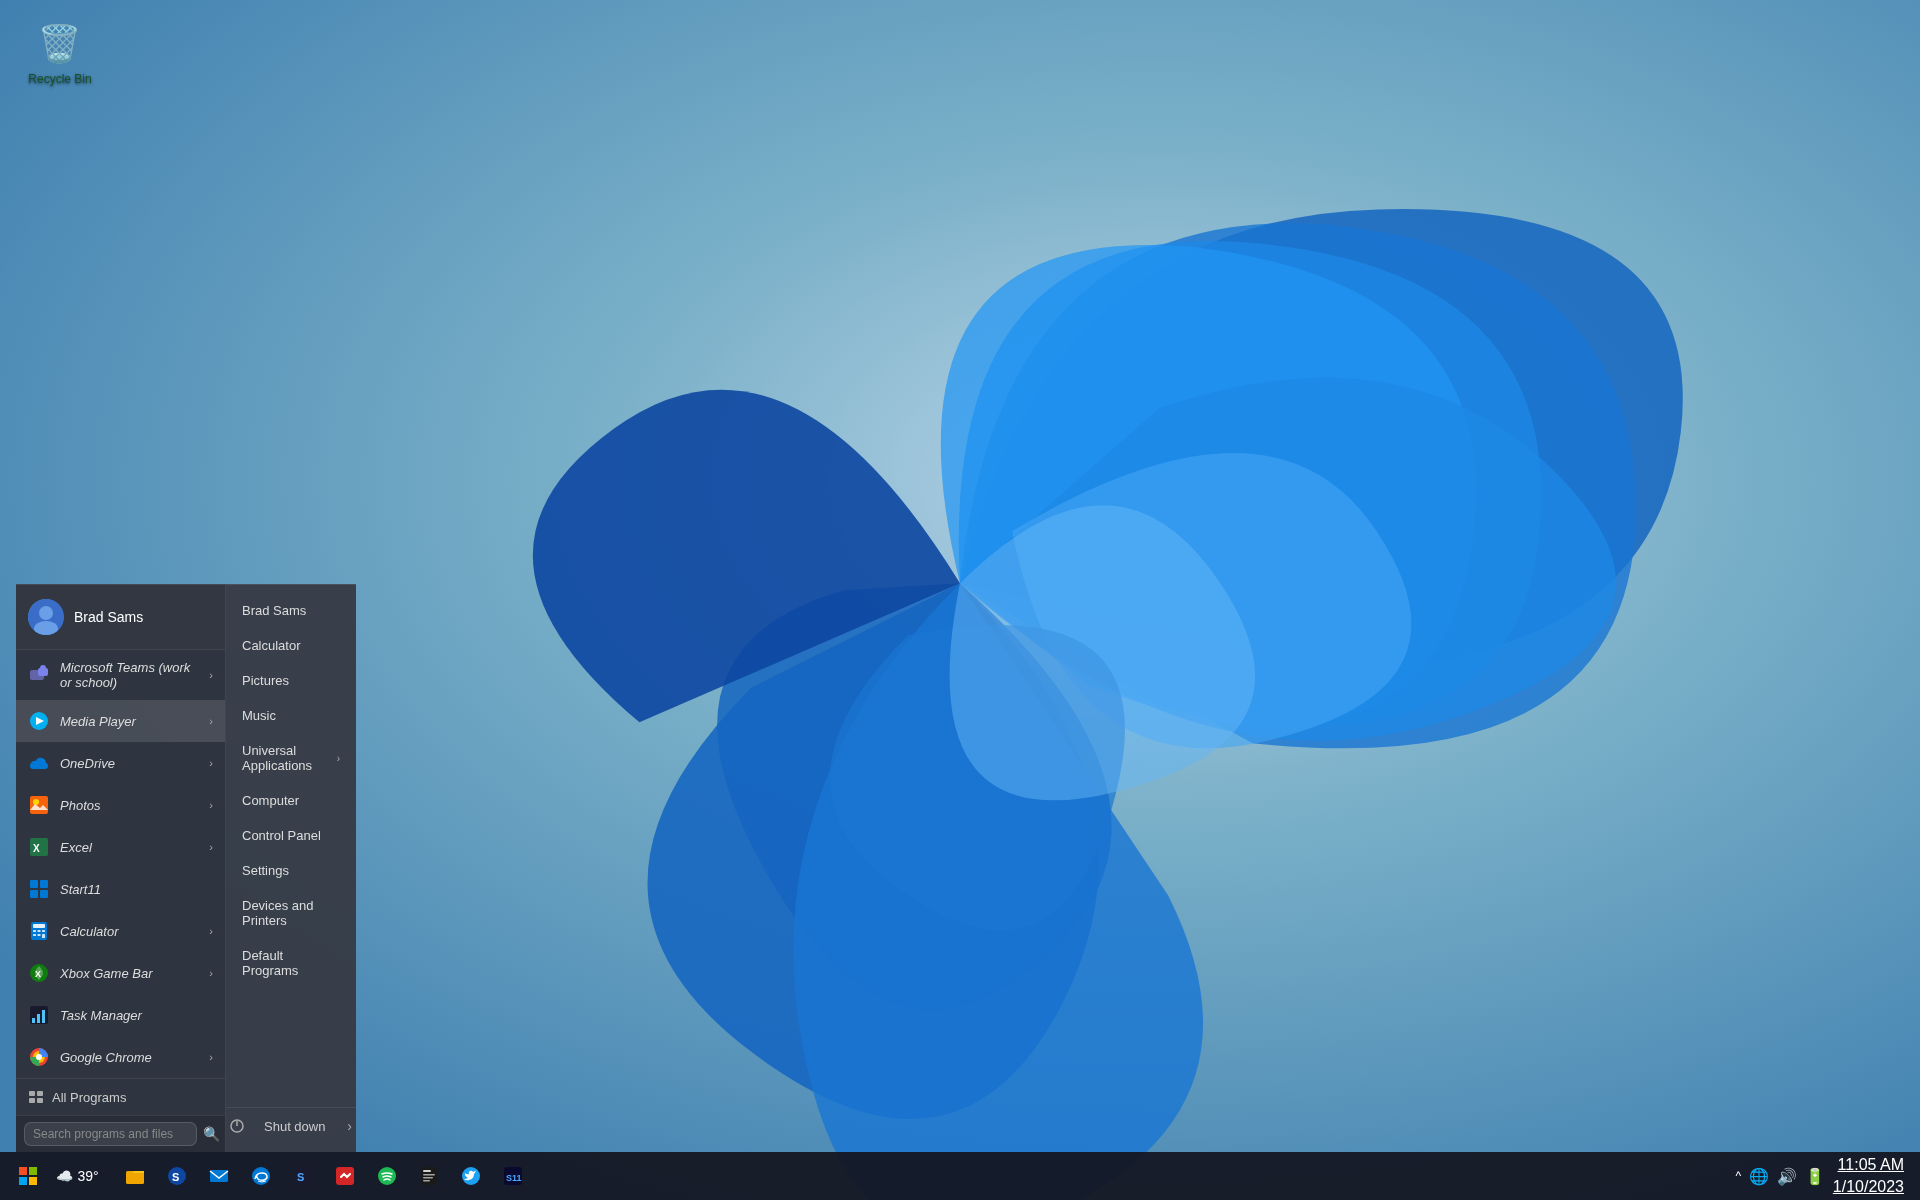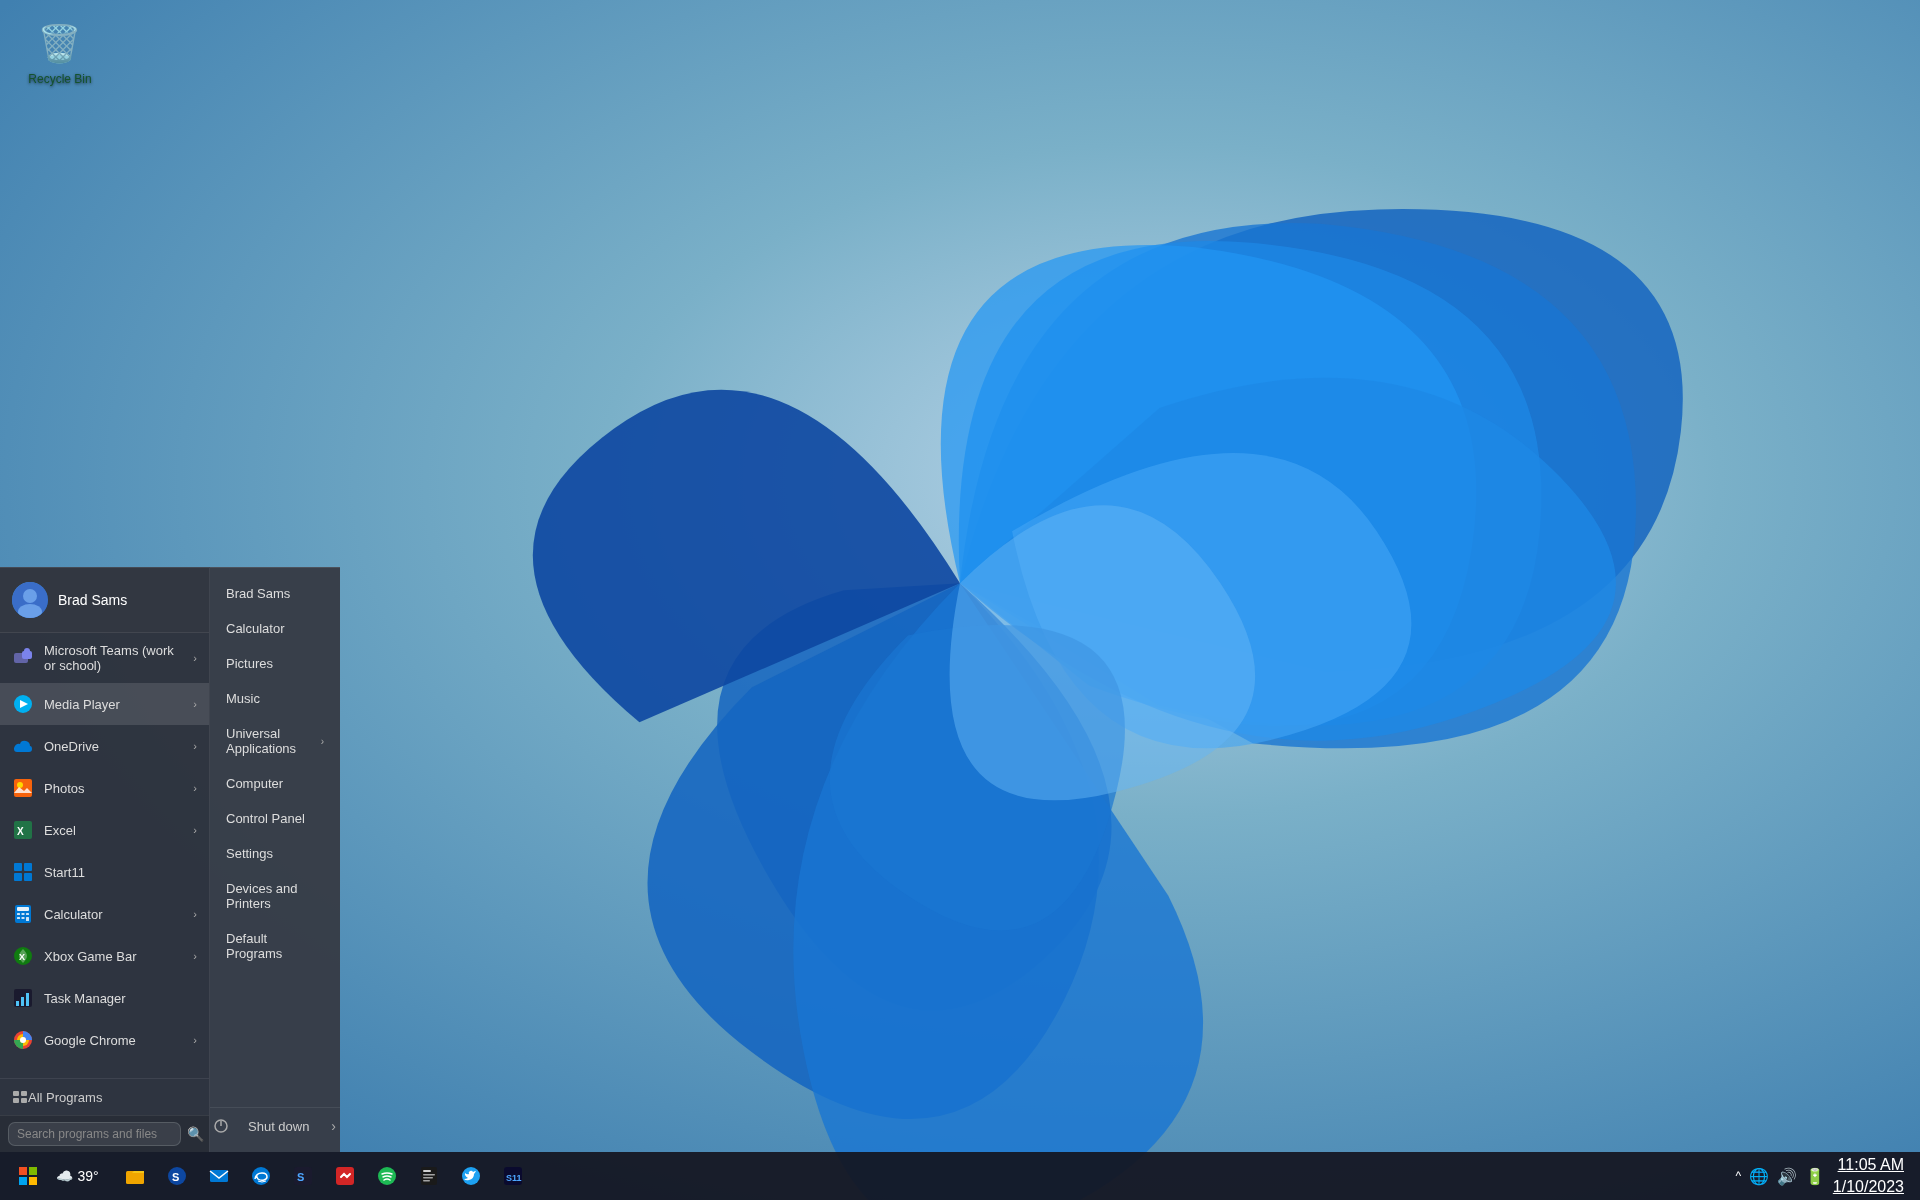--- a/index.html
+++ b/index.html
@@ -94,21 +94,21 @@
       font-size: 16px;
       line-height: 1.4;
       padding-right: 8px;
       text-decoration: underline;
     }
 
     
     .start-menu {
       position: absolute;
       bottom: 48px;
-      left: 0;
+      left: 16px;
       display: flex;
       z-index: 200;
     }
 
     
     .start-left {
       width: 210px;
       background: rgba(45,50,60,0.97);
       border-top: 1px solid rgba(255,255,255,0.1);
       border-right: 1px solid rgba(255,255,255,0.08);
@@ -162,36 +162,37 @@
       height: 22px;
       display: flex;
       align-items: center;
       justify-content: center;
       font-size: 18px;
       flex-shrink: 0;
     }
     .menu-item .item-label {
       flex: 1;
       font-size: 13px;
+      font-style: italic;
     }
     .menu-item .chevron {
       font-size: 11px;
       color: #aaa;
     }
 
     
     .all-programs {
       display: flex;
       align-items: center;
+      gap: 8px;
       padding: 10px 12px;
       color: #ccc;
       font-size: 13px;
       cursor: pointer;
       border-top: 1px solid rgba(255,255,255,0.08);
-      margin-top: 17px;
     }
 
     
     .search-bar {
       display: flex;
       align-items: center;
       margin: 0;
       padding: 6px 8px;
       background: rgba(40,45,55,0.98);
       border-top: 1px solid rgba(255,255,255,0.08);

